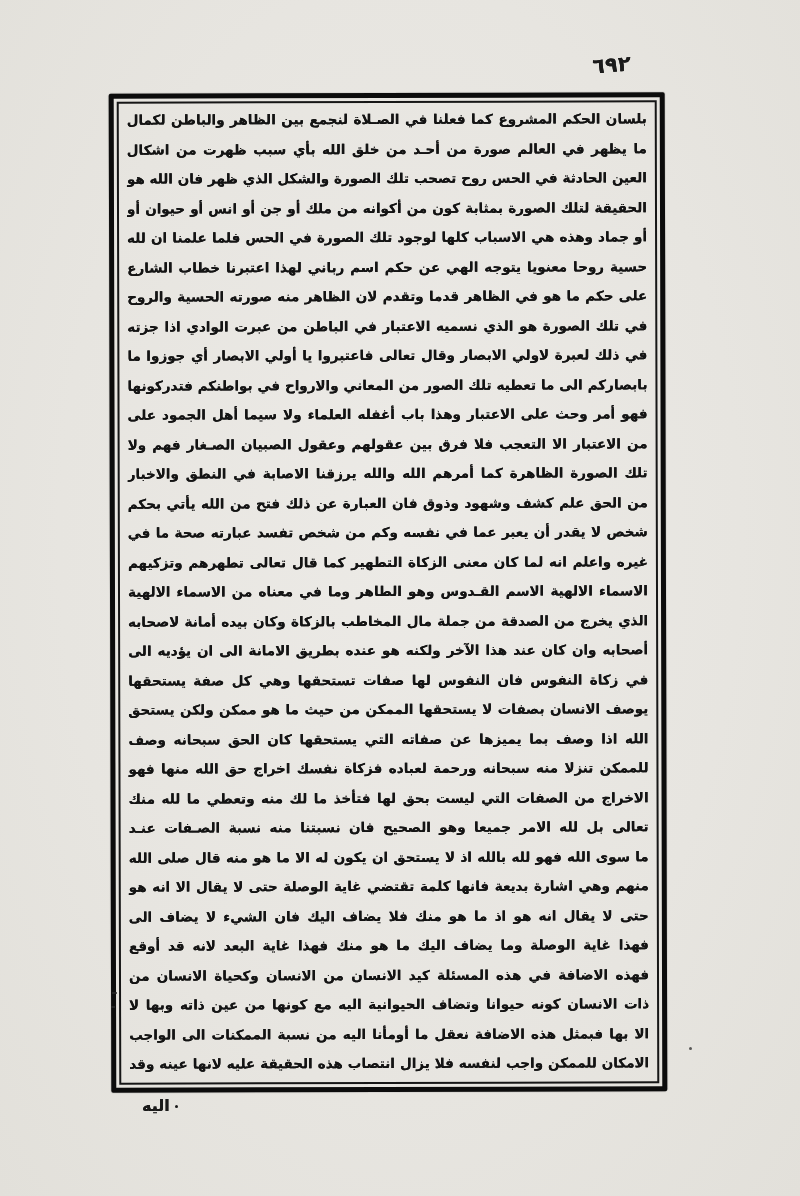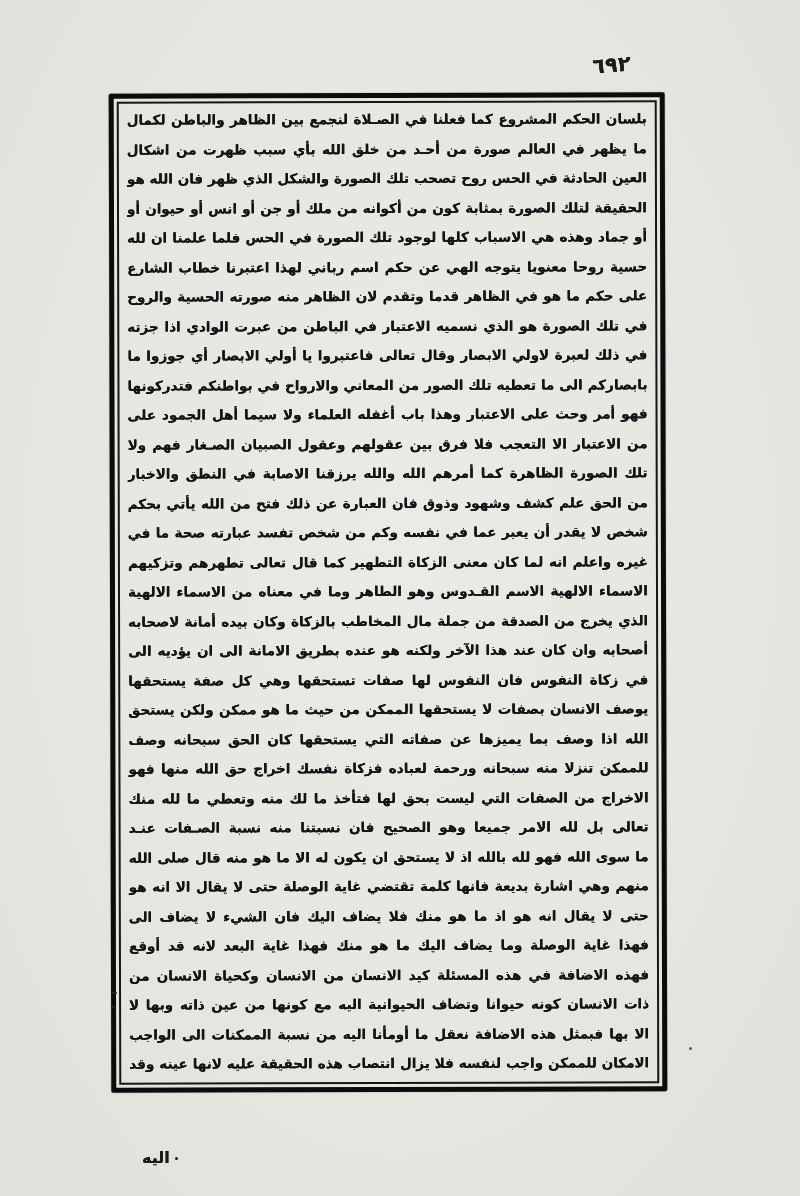--- a/index.html
+++ b/index.html
@@ -68,21 +68,21 @@
     unicode-bidi: embed;
     text-align: justify;
     text-align-last: justify;
     overflow: hidden;
     white-space: normal;
     text-shadow: 0 0 0.5px #141414;
   }
   .catchword-wrap {
     position: absolute;
     left: 142px;
-    top: 1148px;
+    top: 1096px;
     color: #1a1a1a;
     font-size: 16px;
     font-weight: 700;
     direction: rtl;
     text-shadow: 0 0 0.5px #1a1a1a;
   }
   .catchword-wrap .dot {
     display: inline-block;
     width: 3px;
     height: 3px;

